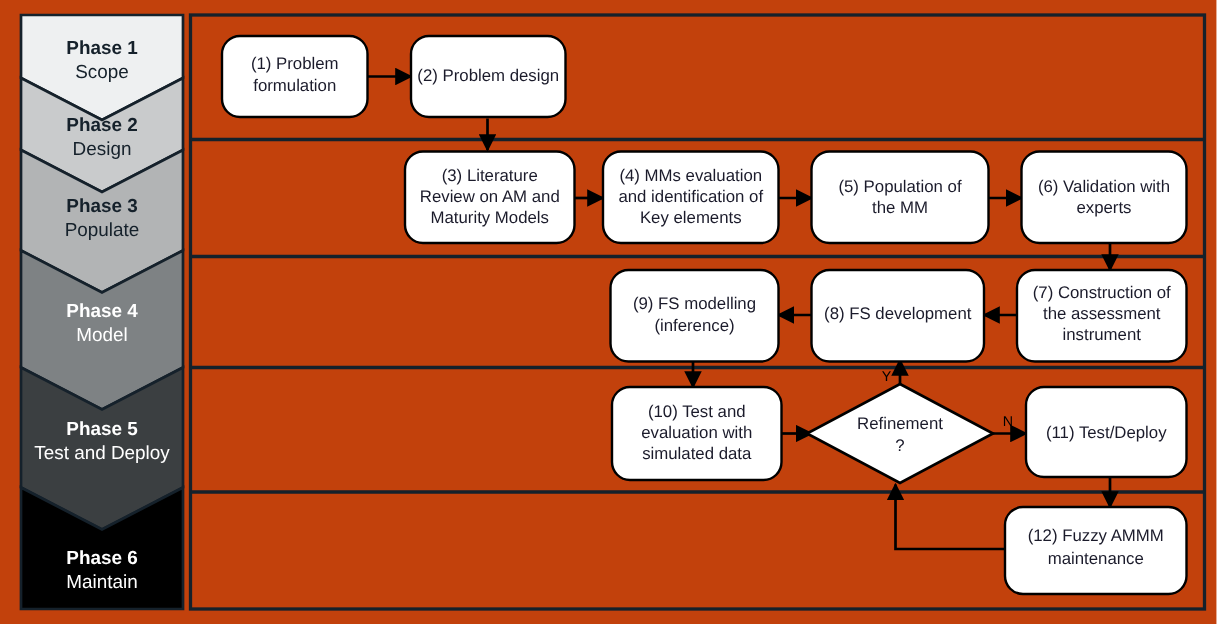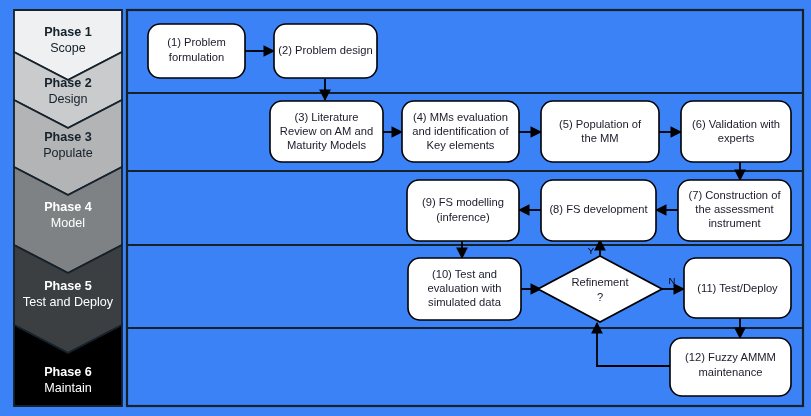--- a/index.html
+++ b/index.html
@@ -7,21 +7,21 @@
     padding: 0;
     background: #ffffff;
   }
   body {
     font-family: "Liberation Sans", sans-serif;
   }
   #canvas {
     position: relative;
     width: 811px;
     height: 416px;
-    background: #3b82f6;
+    background: #c2410c;
     overflow: hidden;
   }
   #diagram-svg {
     position: absolute;
     left: 0;
     top: 0;
     width: 811px;
     height: 416px;
   }
   .node-label {

